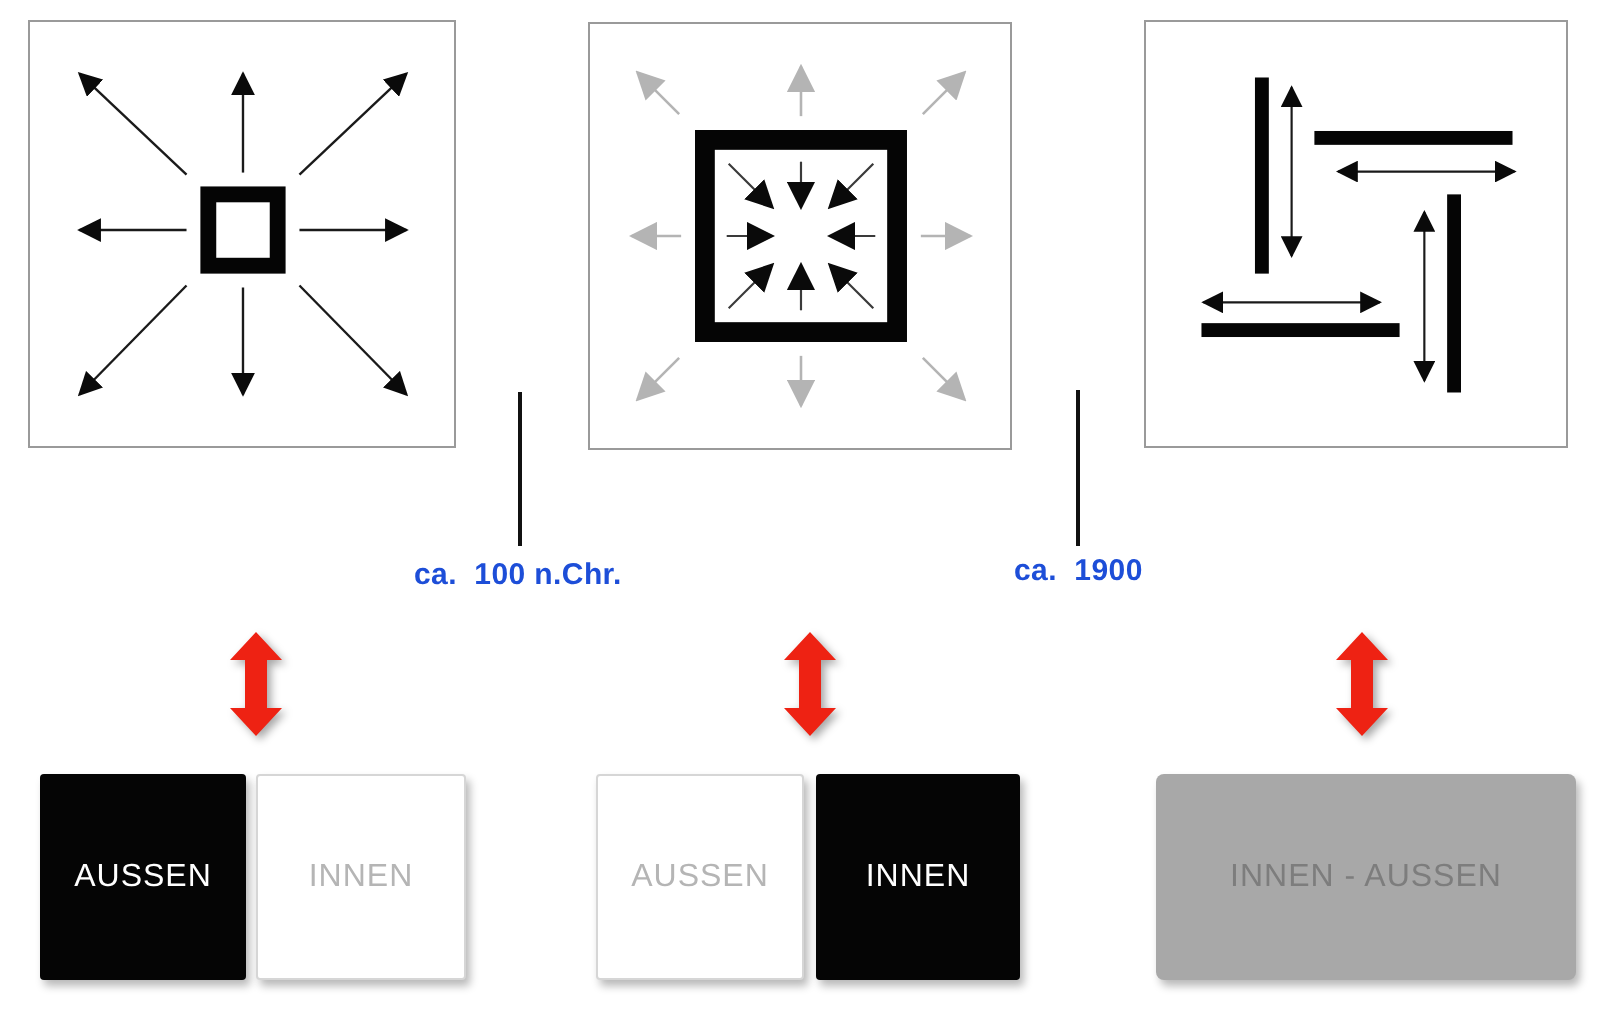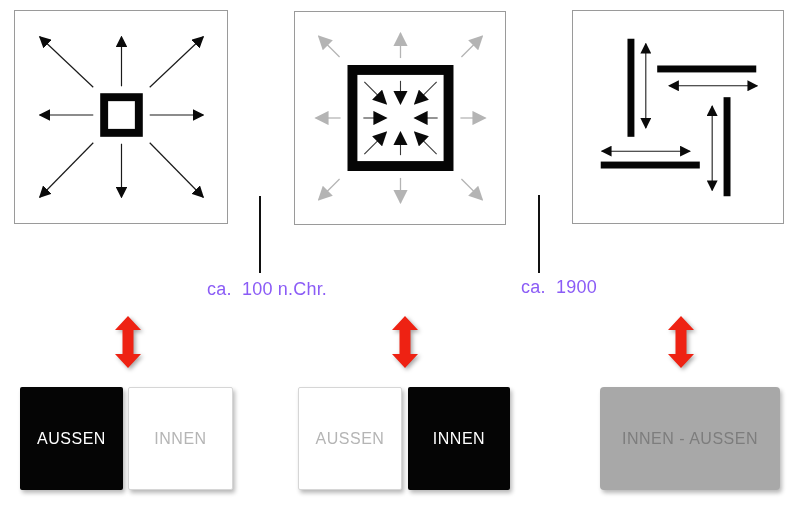--- a/index.html
+++ b/index.html
@@ -20,22 +20,22 @@
   .panel{
     position:absolute;background:#ffffff;
     border:1px solid var(--c-panel-border);
     box-sizing:border-box;
   }
   .panel svg{display:block;width:100%;height:100%;}
   .timeline-line{
     position:absolute;width:2px;background:#111111;
   }
   .timeline-label{
-    position:absolute;font-size:18px;color:#8b5cf6;
-    white-space:pre;letter-spacing:0.2px;
+    position:absolute;font-size:15px;color:#1d4ed8;
+    white-space:pre;letter-spacing:0.2px;font-weight:bold;
   }
   .red-arrow{
     position:absolute;width:26px;height:52px;
     filter:drop-shadow(2px 2px 2px rgba(0,0,0,0.35));
   }
   .box{
     position:absolute;top:387px;height:103px;
     display:flex;align-items:center;justify-content:center;
     box-sizing:border-box;font-size:16px;letter-spacing:0.5px;
     border-radius:2px;box-shadow:2px 3px 4px rgba(0,0,0,0.28);
@@ -118,31 +118,31 @@
       <line x1="140.5" y1="96" x2="140.5" y2="181" marker-start="url(#mbr)" marker-end="url(#mb)"></line>
       <line x1="29" y1="141.5" x2="118" y2="141.5" marker-start="url(#mbr)" marker-end="url(#mb)"></line>
     </g>
   </svg>
 </div>
 
 <div class="timeline-line" style="left:259px;top:196px;height:77px;"></div>
 <div class="timeline-line" style="left:538px;top:195px;height:78px;"></div>
 
 <div class="timeline-label" style="left:207px;top:279px;">ca.  100 n.Chr.</div>
-<div class="timeline-label" style="left:507px;top:277px;margin-left:14px;">ca.  1900</div>
+<div class="timeline-label" style="left:507px;top:277px;">ca.  1900</div>
 
 <svg class="red-arrow" style="left:115px;top:316px;" viewBox="0 0 26 52">
   <polygon points="13,0 26,14 18.5,14 18.5,38 26,38 13,52 0,38 7.5,38 7.5,14 0,14" fill="var(--c-red)"></polygon>
 </svg>
 <svg class="red-arrow" style="left:392px;top:316px;" viewBox="0 0 26 52">
   <polygon points="13,0 26,14 18.5,14 18.5,38 26,38 13,52 0,38 7.5,38 7.5,14 0,14" fill="var(--c-red)"></polygon>
 </svg>
 <svg class="red-arrow" style="left:668px;top:316px;" viewBox="0 0 26 52">
   <polygon points="13,0 26,14 18.5,14 18.5,38 26,38 13,52 0,38 7.5,38 7.5,14 0,14" fill="var(--c-red)"></polygon>
 </svg>
 
 <div class="box black" style="left:20px;width:103px;">AUSSEN</div>
 <div class="box white" style="left:128px;width:105px;">INNEN</div>
 
 <div class="box white" style="left:298px;width:104px;">AUSSEN</div>
 <div class="box black" style="left:408px;width:102px;">INNEN</div>
 
-<div class="box gray" style="left:600px;width:180px;text-align:center;">INNEN - AUSSEN</div>
+<div class="box gray" style="left:578px;width:210px;text-align:center;">INNEN - AUSSEN</div>
 
 </body></html>

